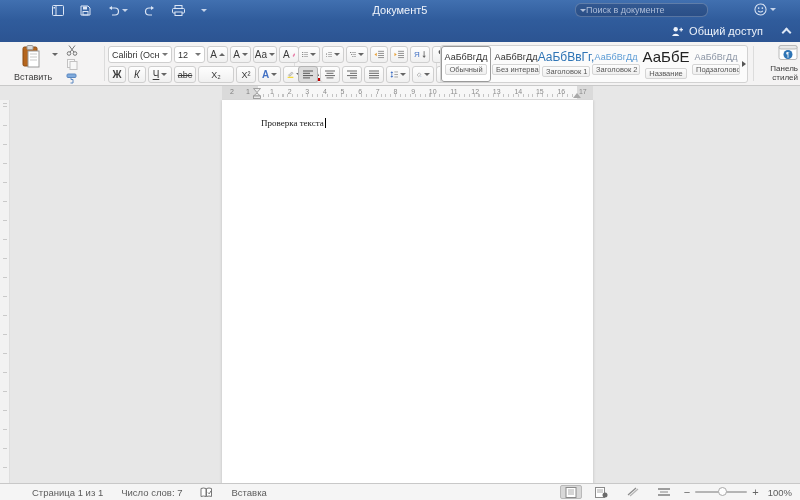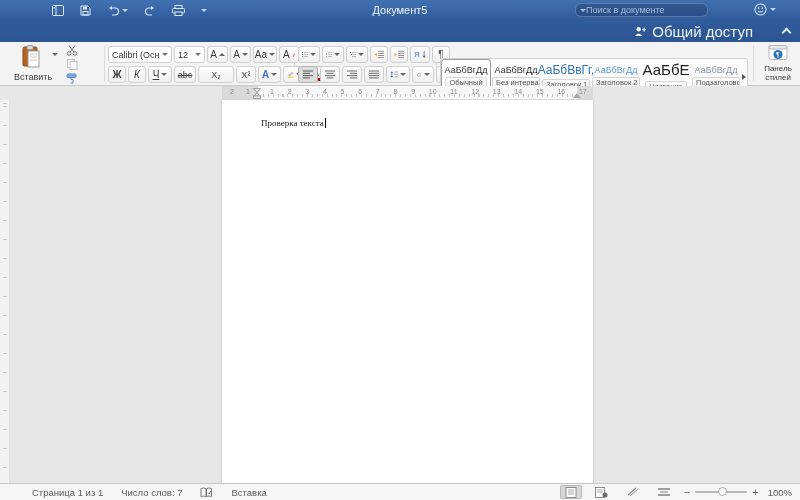--- a/index.html
+++ b/index.html
@@ -22,21 +22,21 @@
 
   .caret-down { width:0; height:0; border-left:3px solid transparent; border-right:3px solid transparent; border-top:3px solid currentColor; display:inline-block; }
   .caret-up { width:0; height:0; border-left:3px solid transparent; border-right:3px solid transparent; border-bottom:3px solid currentColor; display:inline-block; }
   .caret-right { width:0; height:0; border-top:3px solid transparent; border-bottom:3px solid transparent; border-left:4px solid #555; display:inline-block; }
 
   
   .tabbar { position:absolute; left:0; top:20px; width:800px; height:22px; background:linear-gradient(#305c9c,#2c5492); display:flex; align-items:flex-end; }
   .tabs { display:flex; margin-left:30px; height:22px; align-items:flex-end; }
   .tab { padding:4px 11px 5px; font-size:11px; color:#ccd9ec; height:22px; display:flex; align-items:center; cursor:default; }
   .tab.active { background:#f4f3f3; color:#29517e; border-radius:3px 3px 0 0; font-weight:bold; }
-  .tab-right { position:absolute; right:10px; top:0; height:22px; display:flex; align-items:center; gap:30px; color:#eef3fb; font-size:15px;justify-content:center; }
+  .tab-right { position:absolute; right:10px; top:0; height:22px; display:flex; align-items:center; gap:20px; color:#eef3fb; font-size:11px;justify-content:center; }
   .share { display:flex; align-items:center; gap:5px; }
   .chev-up { width:7px; height:7px; border-left:2px solid #dfe8f5; border-top:2px solid #dfe8f5; transform:rotate(45deg); margin-top:3px; }
 
   
   .ribbon { position:absolute; left:0; top:42px; width:800px; height:44px; background:#f4f3f3; border-bottom:1px solid #c9c9c9; font-size:10px; color:#444; }
   .rsep { position:absolute; top:4px; bottom:4px; width:1px; background:#dcdcdc; }
   .rbtn { background:linear-gradient(#fefefe,#f0f0f0); border:1px solid #cfcfcf; border-radius:3px; height:17px;
     display:inline-flex; align-items:center; justify-content:center; gap:2px; padding:0 3px; color:#3b3b3b; cursor:default; }
   .rbtn.pressed { background:#dcdcdc; border-color:#b3b3b3; }
   .rrow { position:absolute; display:flex; gap:2px; align-items:center; }
@@ -55,30 +55,30 @@
   .combo .val { flex:1; white-space:nowrap; overflow:hidden; }
   .glyph { font-size:10px; line-height:1; }
   .u { text-decoration:underline; }
   .strike { text-decoration:line-through; font-size:9px; }
 
   
   .para-group { position:absolute; left:298px; top:0; width:138px; height:44px; }
   .micon { display:block; }
 
   
-  .styles-gallery { position:absolute; left:440px; top:16px; width:308px; height:38px; background:#fbfbfb;
+  .styles-gallery { position:absolute; left:440px; top:3px; width:308px; height:38px; background:#fbfbfb;
     border:1px solid #d2d2d2; border-radius:3px; display:flex; align-items:stretch; }
   .chip { width:50px; display:flex; flex-direction:column; align-items:center; justify-content:center; gap:2px;
     padding:2px 1px; cursor:default; }
   .chip.selected { border:1px solid #9a9a9a; border-radius:3px; background:#fff; }
   .chip .sample { white-space:nowrap; line-height:1.1; }
   .chip .slabel { font-size:7.5px; color:#555; background:linear-gradient(#fdfdfd,#efefef); border:1px solid #d5d5d5;
     border-radius:2px; padding:0 3px; max-width:48px; overflow:hidden; white-space:nowrap; }
   .more-styles { width:10px; display:flex; align-items:center; justify-content:center; cursor:default; }
-  .styles-pane { position:absolute; left:758px; top:3px; width:40px; text-align:center; cursor:default; }
+  .styles-pane { position:absolute; left:758px; top:3px; width:40px; text-align:right; cursor:default; }
   .styles-pane .plabel { font-size:8px; color:#3b3b3b; line-height:1.1; margin-top:1px; }
 
   
   .hruler { position:absolute; left:0; top:86px; width:800px; height:14px; background:#e7e7e7; }
   .hruler-page { position:absolute; left:222px; top:0; width:371px; height:14px; background:#f7f7f7; border-bottom:1px solid #d8d8d8; }
   .margin-shade { position:absolute; top:0; height:13px; background:#dadada; }
   .margin-shade.left { left:0; width:36px; }
   .margin-shade.right { right:0; width:16px; }
   .ruler-ticks { position:absolute; left:36px; right:16px; bottom:2px; height:3px;
     background:repeating-linear-gradient(90deg, #c4c4c4 0 1px, transparent 1px 4.9px); }

